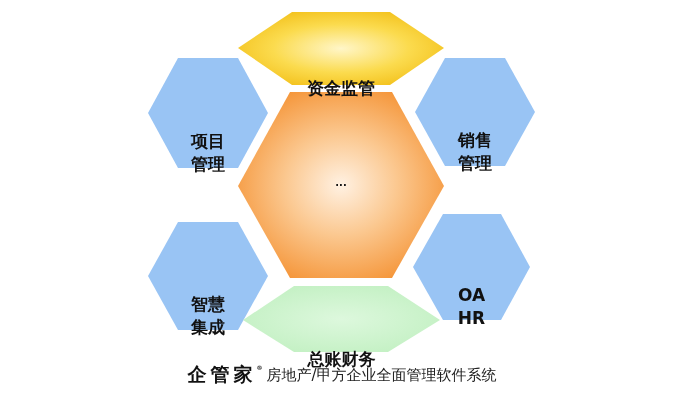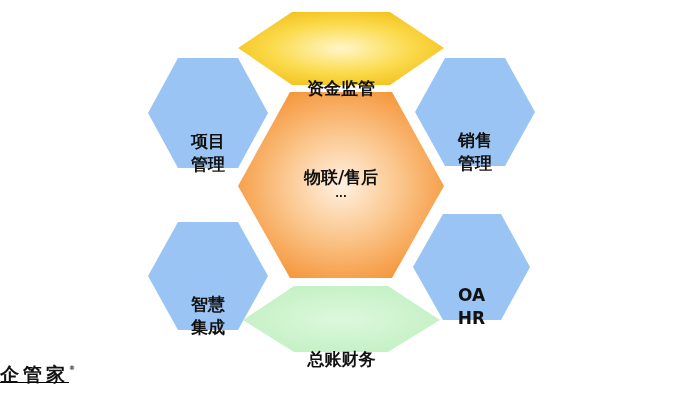--- a/index.html
+++ b/index.html
@@ -6,21 +6,21 @@
     body { width: 684px; height: 400px; position: relative; overflow: hidden;
            font-family: "DejaVu Sans", "Liberation Sans", sans-serif; }
     svg.diagram { position: absolute; left: 0; top: 0; }
     .label { position: absolute; text-align: center; font-weight: bold; color: #111111;
              display: flex; flex-direction: column; align-items: center; justify-content: center; }
     .label span { display: block; }
     .hex-label { font-size: 17px; line-height: 23px; margin-top: 40px; }
     .center-label { font-size: 17px; line-height: 22.5px; }
     .center-label .ellipsis { font-size: 10px; line-height: 12px; font-weight: bold; }
     .footer { position: absolute; left: 0; width: 684px; top: 360px; height: 30px;
-              display: flex; align-items: center; justify-content: flex-start; text-decoration: underline; }
+              display: flex; align-items: center; justify-content: center; }
     .brand { font-family: "DejaVu Serif", "Liberation Serif", serif; font-weight: bold;
              font-size: 19px; color: #111; letter-spacing: 4px; position: relative; }
     .brand sup { font-size: 6px; position: absolute; top: 2px; right: -6px; letter-spacing: 0; }
     .tagline { font-size: 15px; color: #222; margin-left: 10px; }
   </style>
 </head>
 <body>
 
 <svg class="diagram" width="684" height="400" viewBox="0 0 684 400">
   <defs>
@@ -63,21 +63,20 @@
   <span>项目</span>
   <span>管理</span>
 </div>
 
 <div class="label hex-label" style="left:415px; top:58px; width:120px; height:108px;">
   <span>销售</span>
   <span>管理</span>
 </div>
 
 <div class="label center-label" style="left:238px; top:104px; width:206px; height:158px;">
-  <span>物联/售后</span>
   <span class="ellipsis">...</span>
 </div>
 
 <div class="label hex-label" style="left:148px; top:222px; width:120px; height:108px;">
   <span>智慧</span>
   <span>集成</span>
 </div>
 
 <div class="label hex-label" style="left:413px; top:214px; width:117px; height:106px;">
   <span>OA</span>
@@ -85,13 +84,14 @@
 </div>
 
 <div class="label hex-label" style="left:243px; top:286px; width:197px; height:66px;">
   <span>总账财务</span>
 </div>
 
 <div class="footer">
   <span class="brand">
     <span>企管家</span><sup>®</sup>
   </span>
+  <span class="tagline">房地产/甲方企业全面管理软件系统</span>
 </div>
 
 </body></html>

